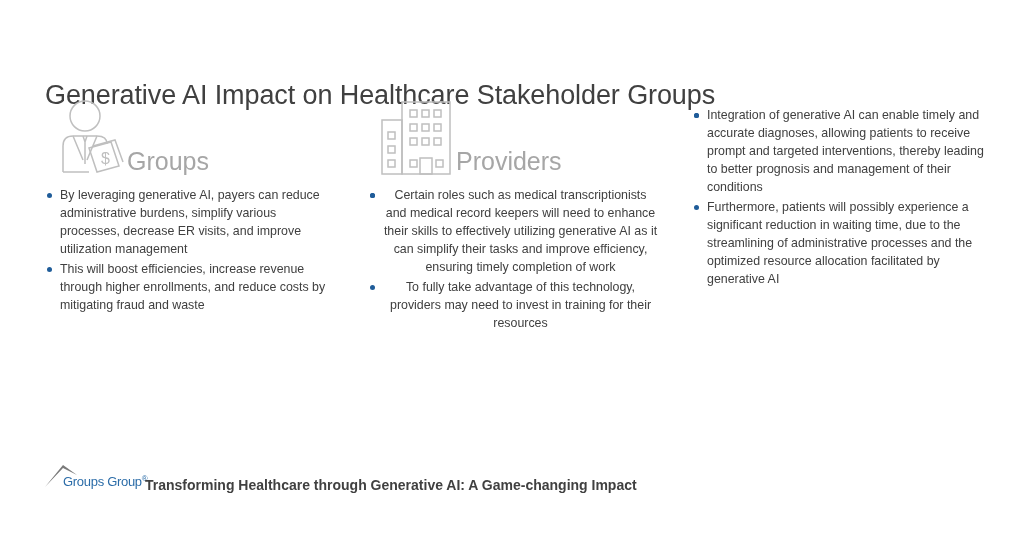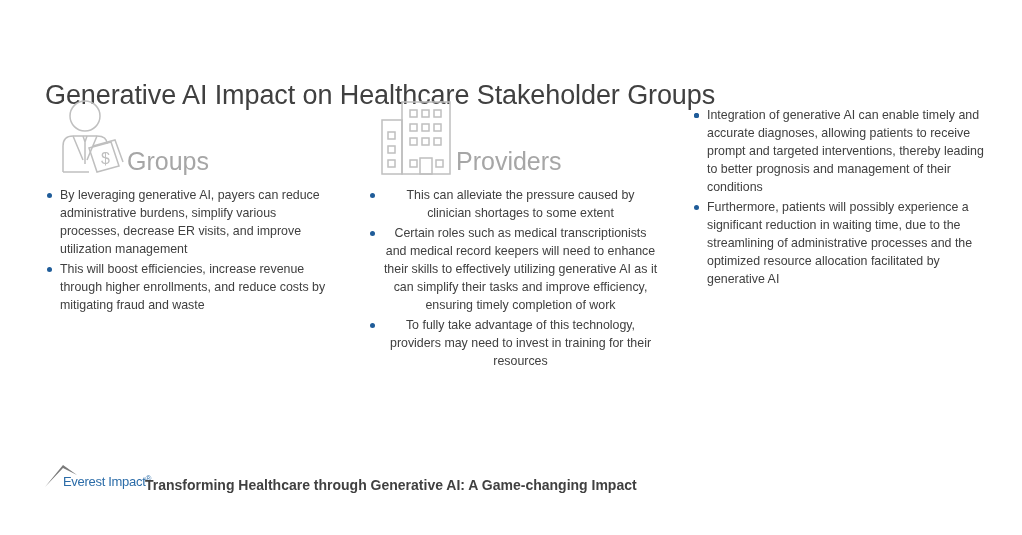--- a/index.html
+++ b/index.html
@@ -86,33 +86,33 @@
       <rect x="30" y="40" width="7" height="7"></rect>
       <rect x="42" y="40" width="7" height="7"></rect>
       <rect x="54" y="40" width="7" height="7"></rect>
       <rect x="30" y="62" width="7" height="7"></rect>
       <rect x="40" y="60" width="12" height="16"></rect>
       <rect x="56" y="62" width="7" height="7"></rect>
     </svg>
     <span class="label">Providers</span>
   </div>
   <ul>
-    <li><span class="bullet"></span><span>This can alleviate the pressure caused by clinician shortages to some extent</span></li>
+    <li><span class="bullet"></span></li>
     <li><span class="bullet"></span><span>Certain roles such as medical transcriptionists and medical record keepers will need to enhance their skills to effectively utilizing generative AI as it can simplify their tasks and improve efficiency, ensuring timely completion of work</span></li>
     <li><span class="bullet"></span><span>To fully take advantage of this technology, providers may need to invest in training for their resources</span></li>
   </ul>
 </div>
 
 <div class="col col-patients">
   <ul>
     <li><span class="bullet"></span></li>
     <li><span class="bullet"></span><span>Integration of generative AI can enable timely and accurate diagnoses, allowing patients to receive prompt and targeted interventions, thereby leading to better prognosis and management of their conditions</span></li>
     <li><span class="bullet"></span><span>Furthermore, patients will possibly experience a significant reduction in waiting time, due to the streamlining of administrative processes and the optimized resource allocation facilitated by generative AI</span></li>
   </ul>
 </div>
 
 <div class="footer">
   <svg width="40" height="26" viewBox="0 0 40 26">
     <path d="M0 24 L18 2 L32 12 L18 5 Z" fill="#7a7a7a"></path>
   </svg>
-  <span class="brand"><span>Everest Impact</span><span class="reg">®</span></span>
+  <span class="brand"><span>Groups Group</span><span class="reg">®</span></span>
   <span class="caption">Transforming Healthcare through Generative AI: A Game-changing Impact</span>
 </div>
 
 </body></html>

